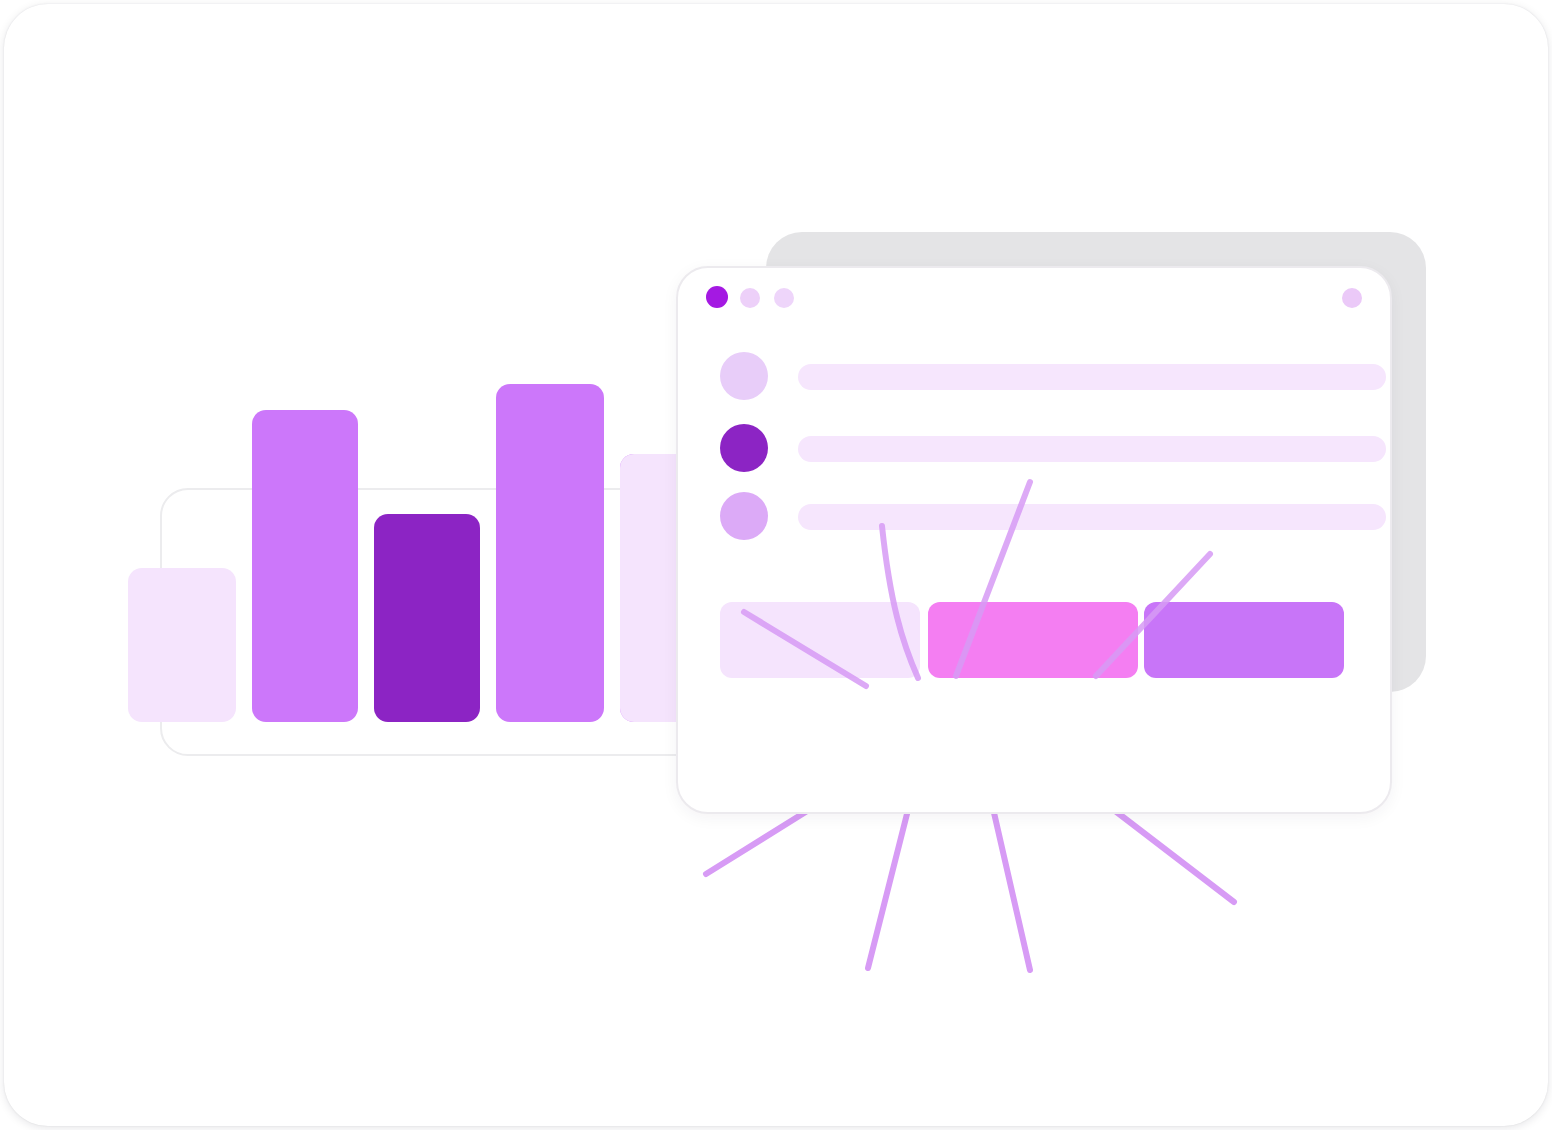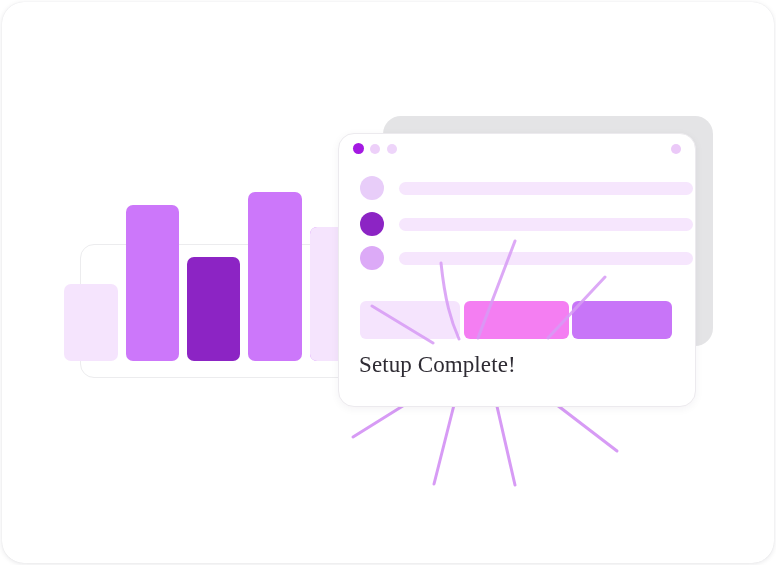--- a/index.html
+++ b/index.html
@@ -225,16 +225,15 @@
 
     <svg class="rays-card" viewBox="0 0 776 565" xmlns="http://www.w3.org/2000/svg">
       <g stroke="#d79bf5" stroke-width="3" stroke-linecap="round" fill="none" opacity="0.85">
         <path d="M440 262 C 444 300, 450 320, 458 338"></path>
         <line x1="514" y1="240" x2="477" y2="337"></line>
         <line x1="604" y1="276" x2="547" y2="337"></line>
         <line x1="371" y1="305" x2="432" y2="342"></line>
       </g>
     </svg>
 
-    <div class="card-title">Setup Complete!</div>
   </div>
 
 </div>
 
 </body></html>

